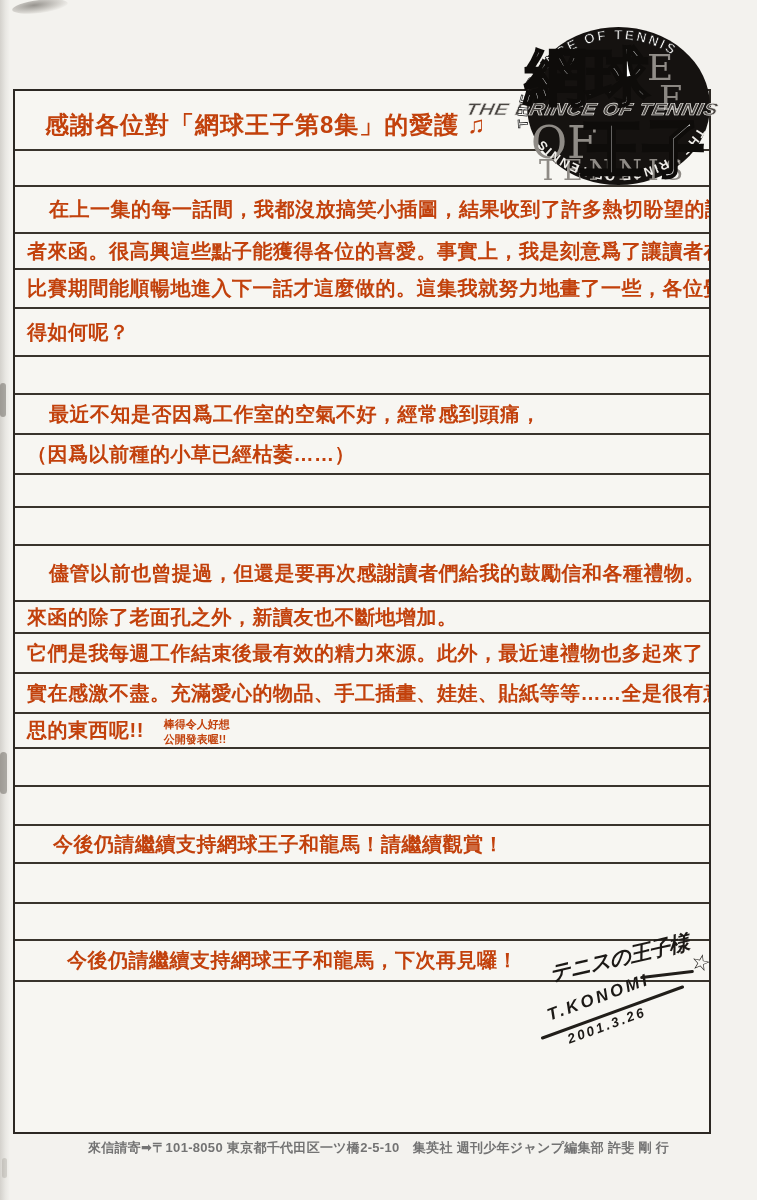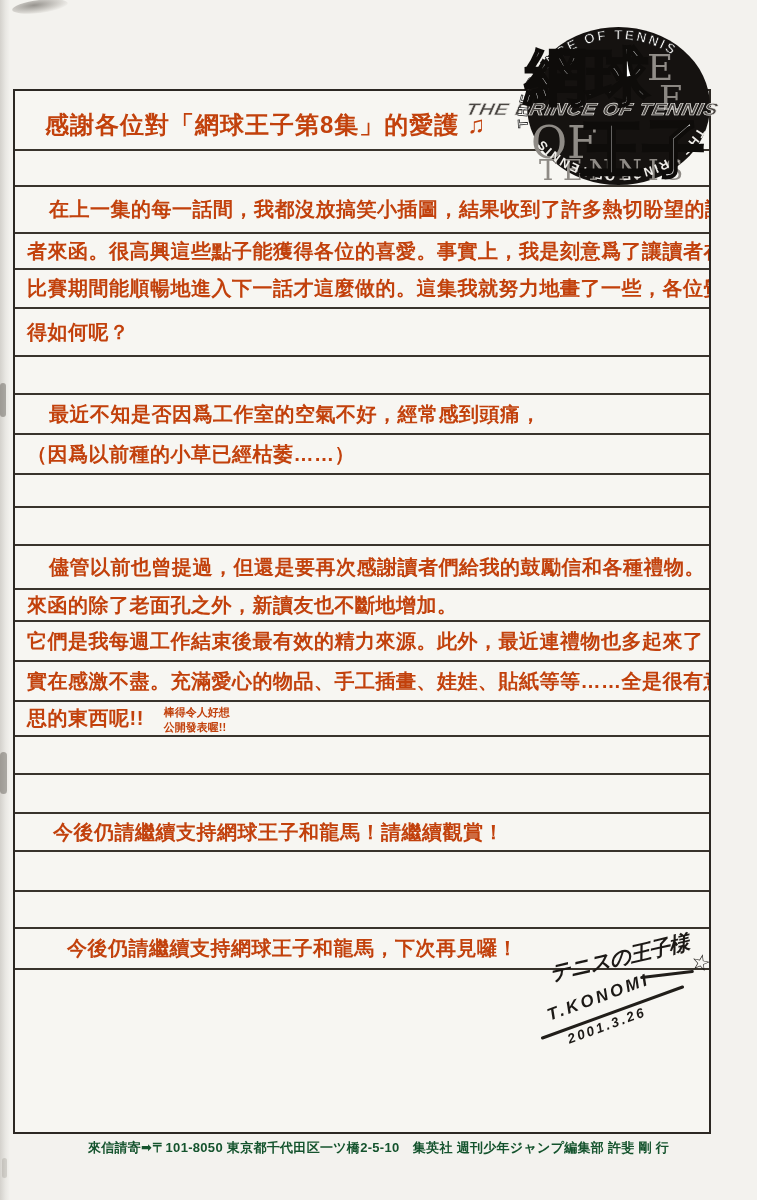--- a/index.html
+++ b/index.html
@@ -58,21 +58,21 @@
   .sig-script{left:548px;top:944px;font-size:21px;letter-spacing:-1px;transform:rotate(-13deg);}
   .sig-stroke{left:640px;top:973px;width:54px;height:2.5px;background:#211e1a;transform:rotate(-7deg);border-radius:2px;}
   .sig-star{left:691px;top:950px;font-size:22px;font-style:normal;transform:rotate(12deg);}
   .sig-name{left:548px;top:1006px;font-size:17px;letter-spacing:3px;transform:rotate(-20deg);transform-origin:left center;}
   .sig-swoosh{left:541px;top:1037px;width:152px;height:2.5px;background:#211e1a;transform:rotate(-20deg);transform-origin:left center;border-radius:2px;}
   .sig-date{left:568px;top:1032px;font-size:13.5px;letter-spacing:2.5px;transform:rotate(-20deg);transform-origin:left center;}
 
   
   .footer{
     position:absolute;left:0;top:1139px;width:100%;
-    text-align:center;font-size:13px;font-weight:700;letter-spacing:.3px;color:#14532d;
+    text-align:center;font-size:13px;font-weight:700;letter-spacing:.3px;color:#737373;
     white-space:nowrap;
   }
 </style>
 </head>
 <body>
 
 <div class="page">
 
   <div class="edge-left"></div>
   <div class="smudge-tl"></div>
@@ -107,21 +107,21 @@
       </div>
     <div class="row" style="height:40px">
         <span>（因爲以前種的小草已經枯萎……）</span>
       </div>
     <div class="row" style="height:33px">
         <span></span>
       </div>
     <div class="row" style="height:38px">
         <span></span>
       </div>
-    <div class="row ind34" style="height:44px">
+    <div class="row ind34" style="height:56px">
         <span>儘管以前也曾提過，但還是要再次感謝讀者們給我的鼓勵信和各種禮物。</span>
       </div>
     <div class="row" style="height:32px">
         <span>來函的除了老面孔之外，新讀友也不斷地增加。</span>
       </div>
     <div class="row" style="height:40px">
         <span>它們是我每週工作結束後最有效的精力來源。此外，最近連禮物也多起來了，</span>
       </div>
     <div class="row" style="height:40px">
         <span>實在感激不盡。充滿愛心的物品、手工插畫、娃娃、貼紙等等……全是很有意</span>

